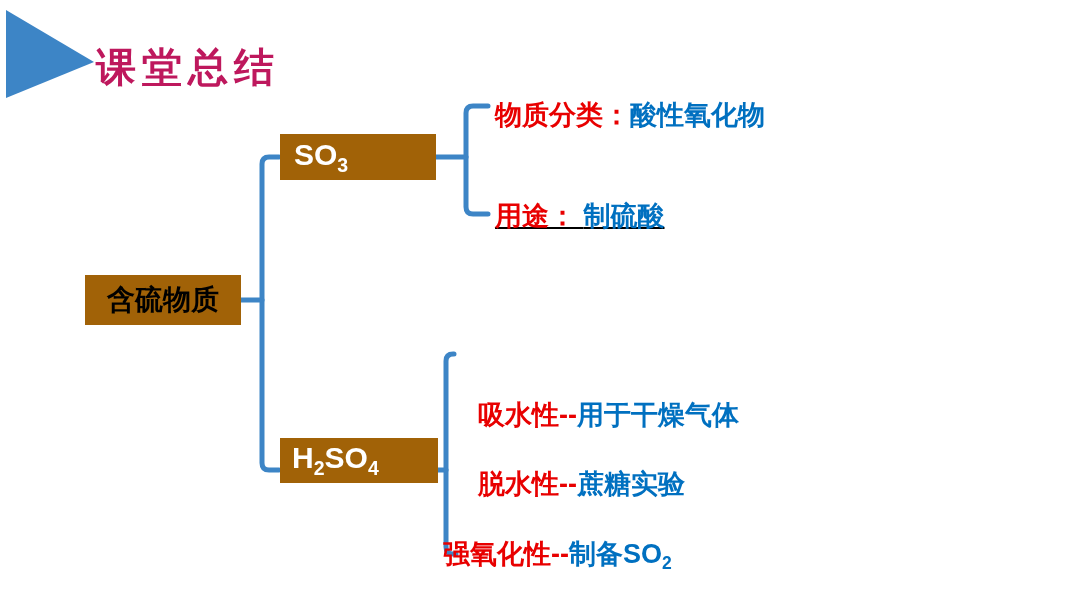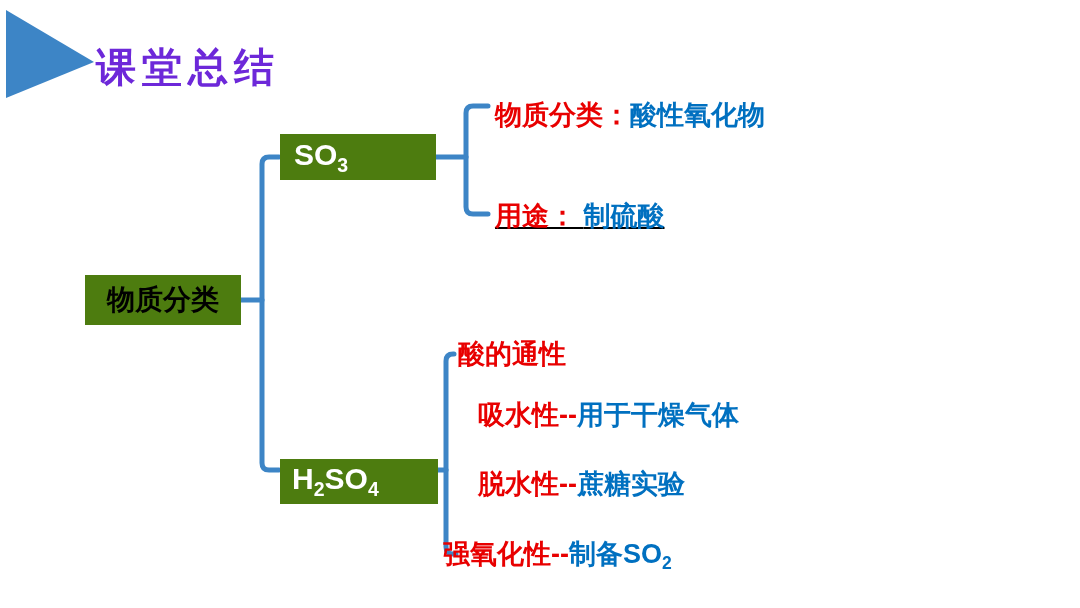--- a/index.html
+++ b/index.html
@@ -17,31 +17,31 @@
     left: 6px;
     top: 8px;
   }
   .page-title {
     position: absolute;
     left: 96px;
     top: 40px;
     font-size: 40px;
     font-weight: bold;
     letter-spacing: 6px;
-    color: #6d28d9;
+    color: #be185d;
   }
   .connectors {
     position: absolute;
     left: 0;
     top: 0;
     pointer-events: none;
   }
   .node {
     position: absolute;
-    background: #4d7c0f;
+    background: #a16207;
     display: flex;
     align-items: center;
     font-weight: bold;
     white-space: nowrap;
   }
   .node .formula-text { display: inline-block; }
   .node-root {
     left: 85px;  top: 275px;
     width: 156px; height: 50px;
     justify-content: center;
@@ -49,21 +49,21 @@
     font-size: 28px;
   }
   .node-so3 {
     left: 280px; top: 134px;
     width: 156px; height: 46px;
     color: #ffffff;
     font-size: 30px;
     padding-left: 14px;
   }
   .node-h2so4 {
-    left: 280px; top: 459px;
+    left: 280px; top: 438px;
     width: 158px; height: 45px;
     color: #ffffff;
     font-size: 30px;
     padding-left: 12px;
   }
   sub { font-size: 0.65em; }
   .leaf {
     position: absolute;
     font-size: 27px;
     font-weight: bold;
@@ -91,41 +91,38 @@
 
       <path d="M 488 106 H 473 Q 466 106 466 113 V 207 Q 466 214 473 214 H 488"></path>
       <path d="M 436 157 H 466"></path>
 
       <path d="M 454 354 H 453 Q 446 354 446 361 V 547 Q 446 554 453 554 H 456"></path>
       <path d="M 438 470 H 446"></path>
     </g>
   </svg>
 
   <div class="node node-root">
-    <span class="formula-text">物质分类</span>
+    <span class="formula-text">含硫物质</span>
   </div>
 
   <div class="node node-so3">
     <span class="formula-text"><span>SO</span><sub>3</sub></span>
   </div>
 
   <div class="node node-h2so4">
     <span class="formula-text"><span>H</span><sub>2</sub><span>SO</span><sub>4</sub></span>
   </div>
 
   <div class="leaf" style="left:495px; top:100px;">
     <span class="red">物质分类：</span><span class="blue">酸性氧化物</span>
   </div>
   <div class="leaf" style="left:495px; top:201px;text-decoration:underline;">
     <span class="red">用途：  </span><span class="blue">制硫酸</span>
   </div>
 
-  <div class="leaf" style="left:458px; top:339px;">
-    <span class="red">酸的通性</span><span class="blue"></span>
-  </div>
   <div class="leaf" style="left:478px; top:469px;">
     <span class="red">脱水性--</span><span class="blue">蔗糖实验</span>
   </div>
   <div class="leaf" style="left:478px; top:400px;">
     <span class="red">吸水性--</span><span class="blue">用于干燥气体</span>
   </div>
   <div class="leaf" style="left:443px; top:539px;">
     <span class="red">强氧化性--</span><span class="blue">制备SO</span><sub class="blue">2</sub>
   </div>
 

